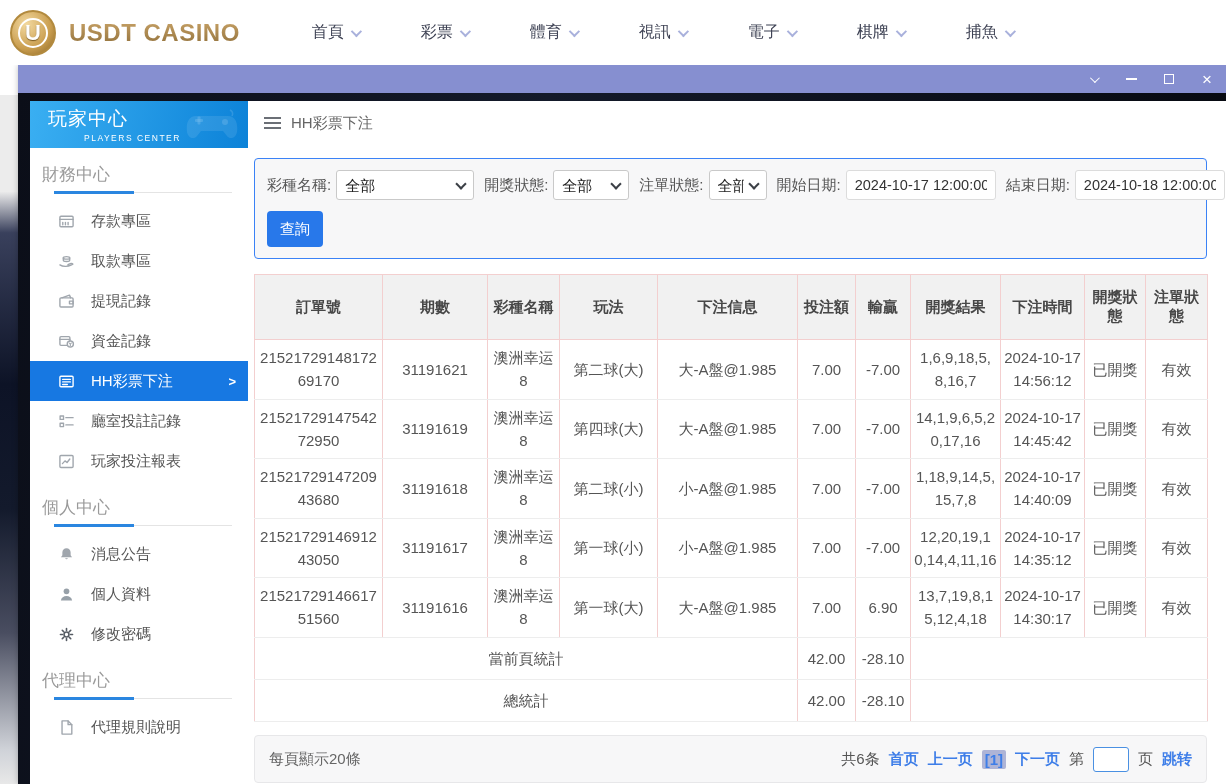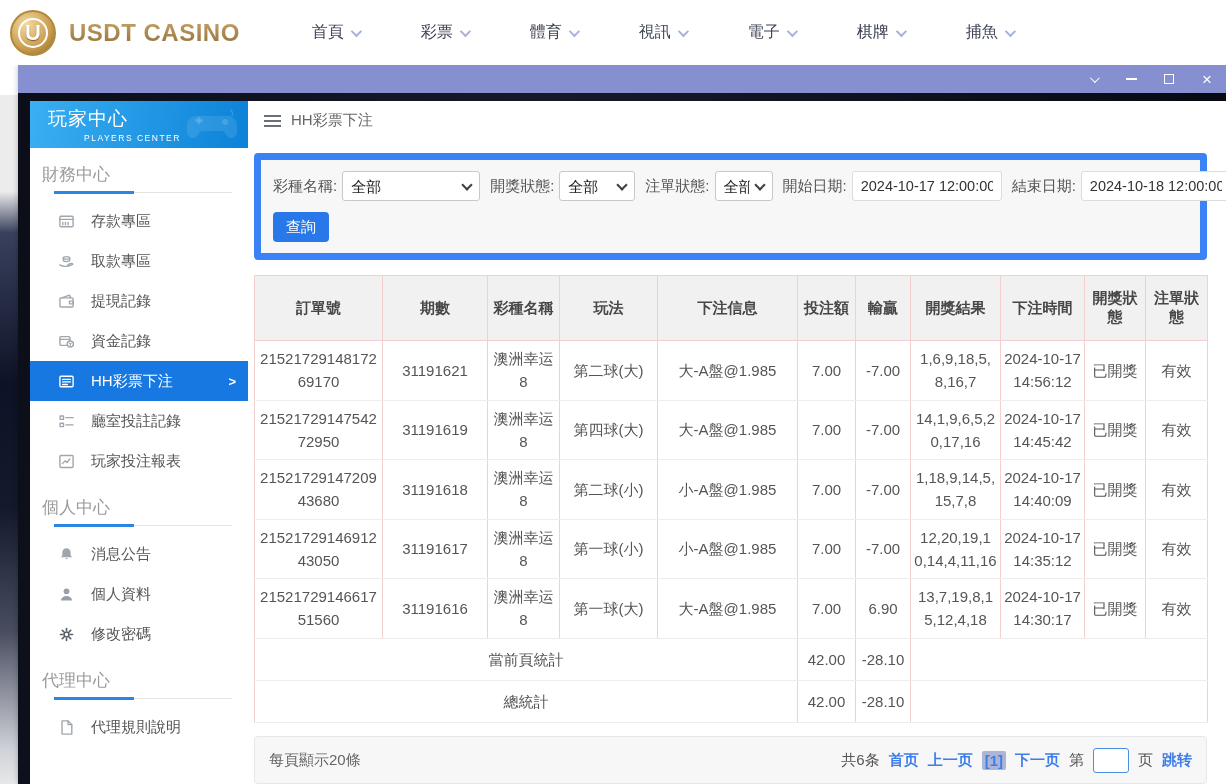--- a/index.html
+++ b/index.html
@@ -62,32 +62,32 @@
   .sidebar-item.active .arr { margin-left:auto; font-size:13px; color:#fff; font-weight:bold; }
 
   
   .main { flex:1; background:#fff; display:flex; flex-direction:column; min-width:0; }
   .main-header { height:44px; display:flex; align-items:center; padding-left:16px; background:#fff; }
   .hamburger { width:17px; display:inline-flex; flex-direction:column; gap:3px; margin-right:10px; cursor:pointer; }
   .hamburger i { height:2px; background:#6b6f76; display:block; }
   .page-title { font-size:15px; color:#666; }
   .content { padding-left:6px; }
 
-  .filter-box { width:953px; background:#f7f7f8; border:7px solid #3b82f6; border-radius:4px; padding:11px 12px 11px 12px; margin-top:13px; }
+  .filter-box { width:953px; background:#f7f7f8; border:1px solid #3b82f6; border-radius:4px; padding:11px 12px 11px 12px; margin-top:13px; }
   .filter-row { display:flex; align-items:center; flex-wrap:nowrap; }
   .filter-row label { font-size:15px; color:#555; margin-right:5px; white-space:nowrap; }
   .select-wrap { position:relative; display:inline-block; margin-right:10px; }
   .select-wrap::after { content:""; position:absolute; right:9px; top:10px; width:6px; height:6px;
     border-right:2px solid #3b3f46; border-bottom:2px solid #3b3f46; transform:rotate(45deg); pointer-events:none; }
   .filter-box select { height:30px; border:1px solid #c9c9c9; border-radius:3px; background:#fff; font-size:15px; color:#222;
     -webkit-appearance:none; appearance:none; padding:0 22px 0 8px; font-family:inherit; }
   .sel-lottery { width:138px; } .sel-draw { width:76px; } .sel-order { width:58px; }
   .date-input { width:150px; height:30px; border:1px solid #dcdcdc; border-radius:3px; font-size:14.5px; color:#333;
     padding:0 8px; margin-right:10px; font-family:inherit; background:#fff; }
-  .btn-search { margin-top:11px; background:#2878ea; color:#fff; border:none; border-radius:4px; height:30px;
+  .btn-search { margin-top:11px; background:#2878ea; color:#fff; border:none; border-radius:4px; height:36px;
     padding:0 13px; font-size:15px; cursor:pointer; font-family:inherit; }
 
   
   table.bets-table { width:953px; border-collapse:collapse; table-layout:fixed; margin-top:15px; }
   .bets-table th { background:#f1f1f1; color:#474747; font-size:15px; font-weight:bold; padding:13px 1px;
     border:1px solid #f3cfcf; border-bottom-color:#f3cfcf; }
   .bets-table td { font-size:15px; color:#555; text-align:center; padding:6px 3px;
     border-left:1px solid #f3cfcf; border-right:1px solid #f3cfcf; border-top:1px solid #ededed; border-bottom:1px solid #ededed;
     word-break:break-all; line-height:1.55; vertical-align:middle; }
   .bets-table tr.summary td { padding:9px 3px; }

